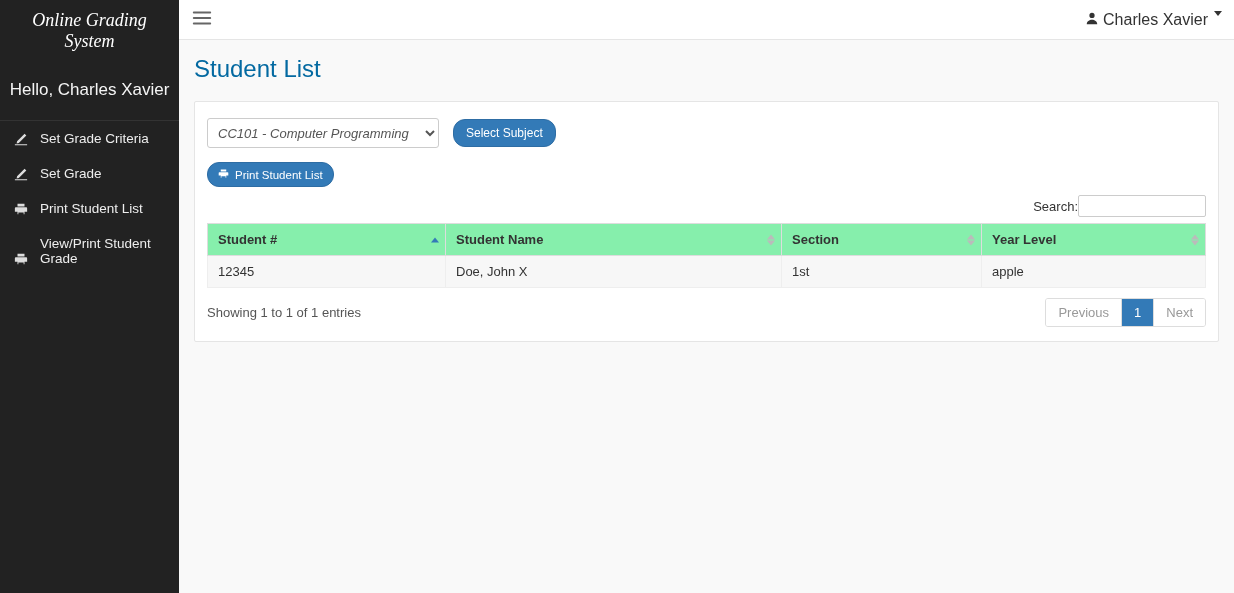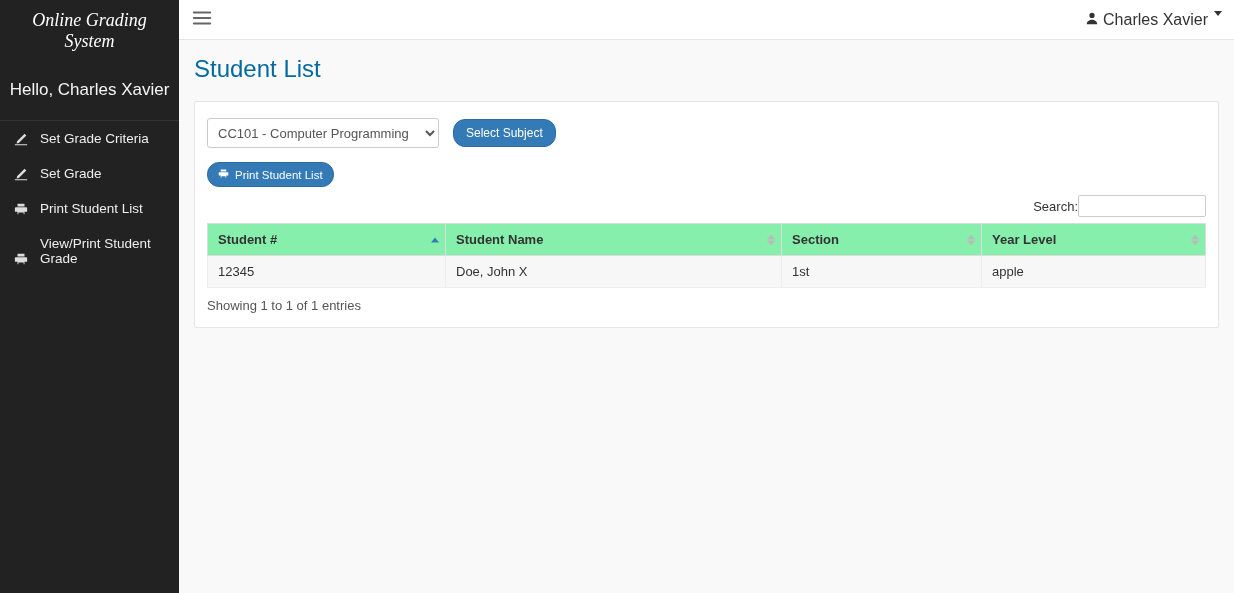--- a/index.html
+++ b/index.html
@@ -85,20 +85,21 @@
     padding: 10px 12px 14px;
   }
 
   .controls-row { display: flex; align-items: center; gap: 14px; margin: 6px 0 14px; }
   .subject-select {
     width: 232px; height: 30px;
     font-size: 13px; color:#555;
     padding: 4px 6px;
     border: 1px solid #ccc; border-radius: 3px;
     background:#fff;
+    font-style:italic;
   }
   .btn {
     display: inline-flex; align-items: center; gap:6px;
     border: 1px solid transparent; border-radius: 12px;
     cursor: pointer; font-size: 12px;
     padding: 6px 12px;
   }
   .btn-primary { background:#337ab7; color:#fff; border-color:#2e6da4; }
   .btn-sm { font-size: 11.5px; padding: 5px 10px; }
 
@@ -282,18 +283,23 @@
               <td>12345</td>
               <td>Doe, John X</td>
               <td>1st</td>
               <td>apple</td>
             </tr>
           </tbody>
         </table>
 
         <div class="dt-footer">
           <div>Showing 1 to 1 of 1 entries</div>
+          <div class="pagination">
+            <span class="page-link">Previous</span>
+            <span class="page-link current">1</span>
+            <span class="page-link">Next</span>
+          </div>
         </div>
 
       </div>
     </div>
   </div>
 </div>
 
 </body></html>

